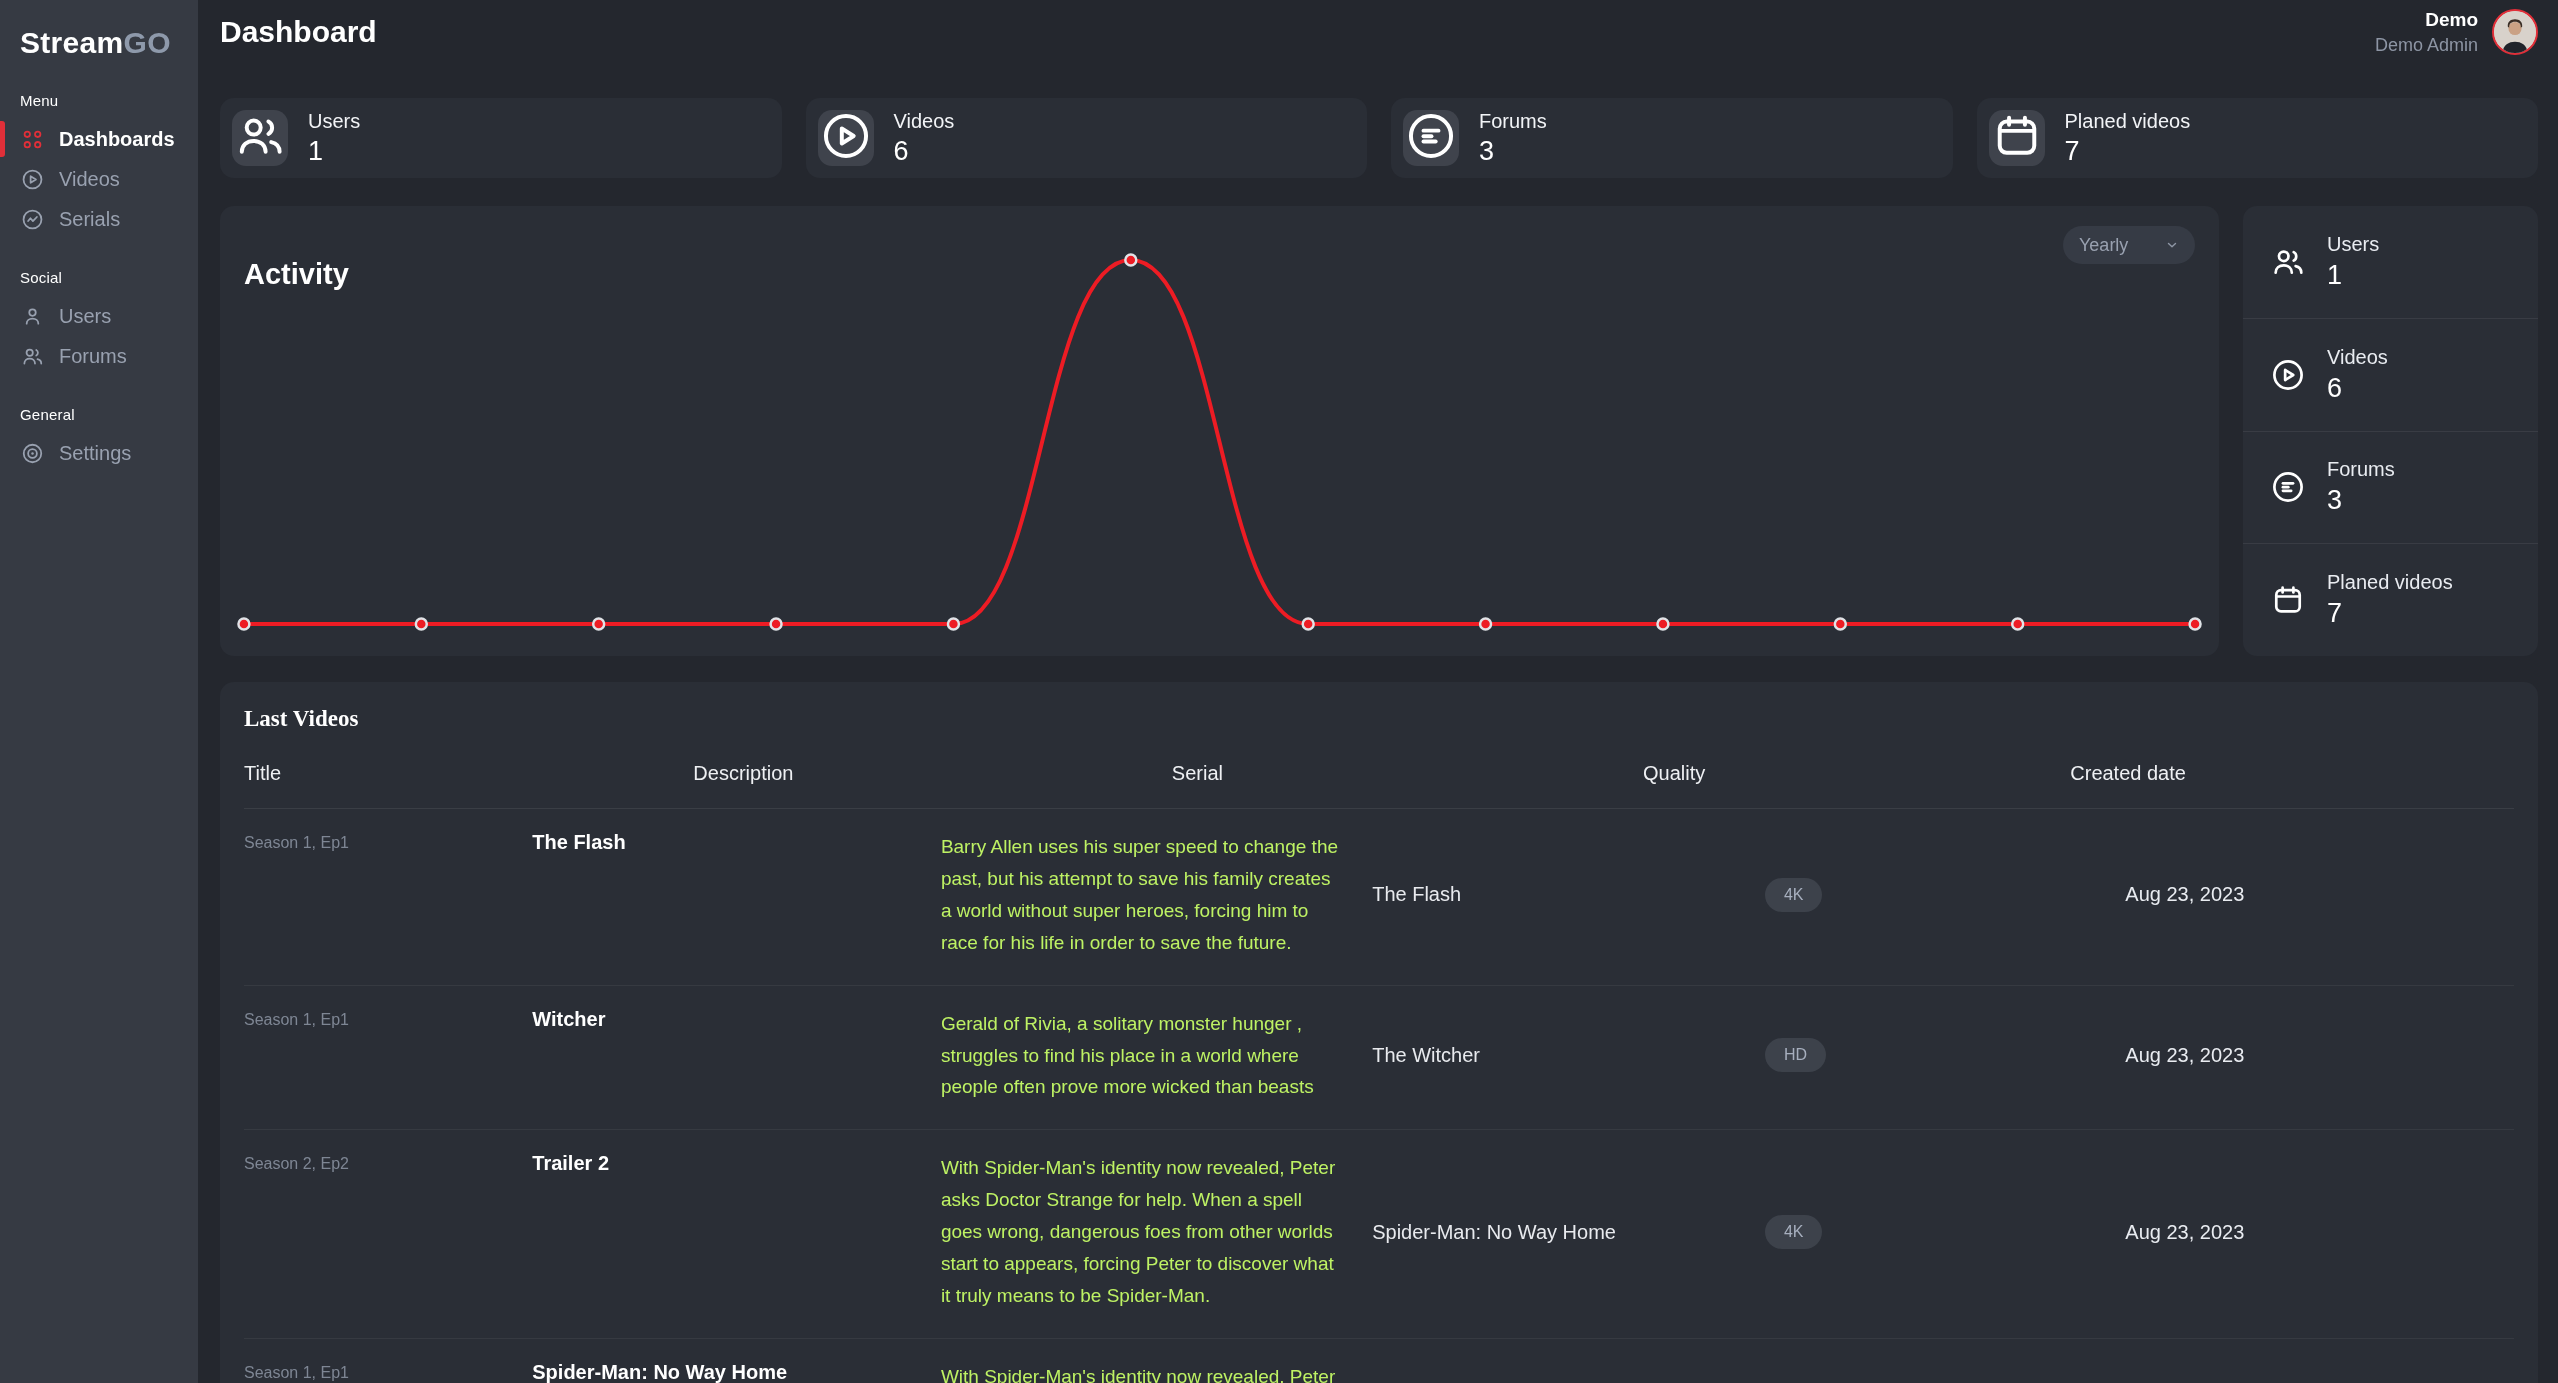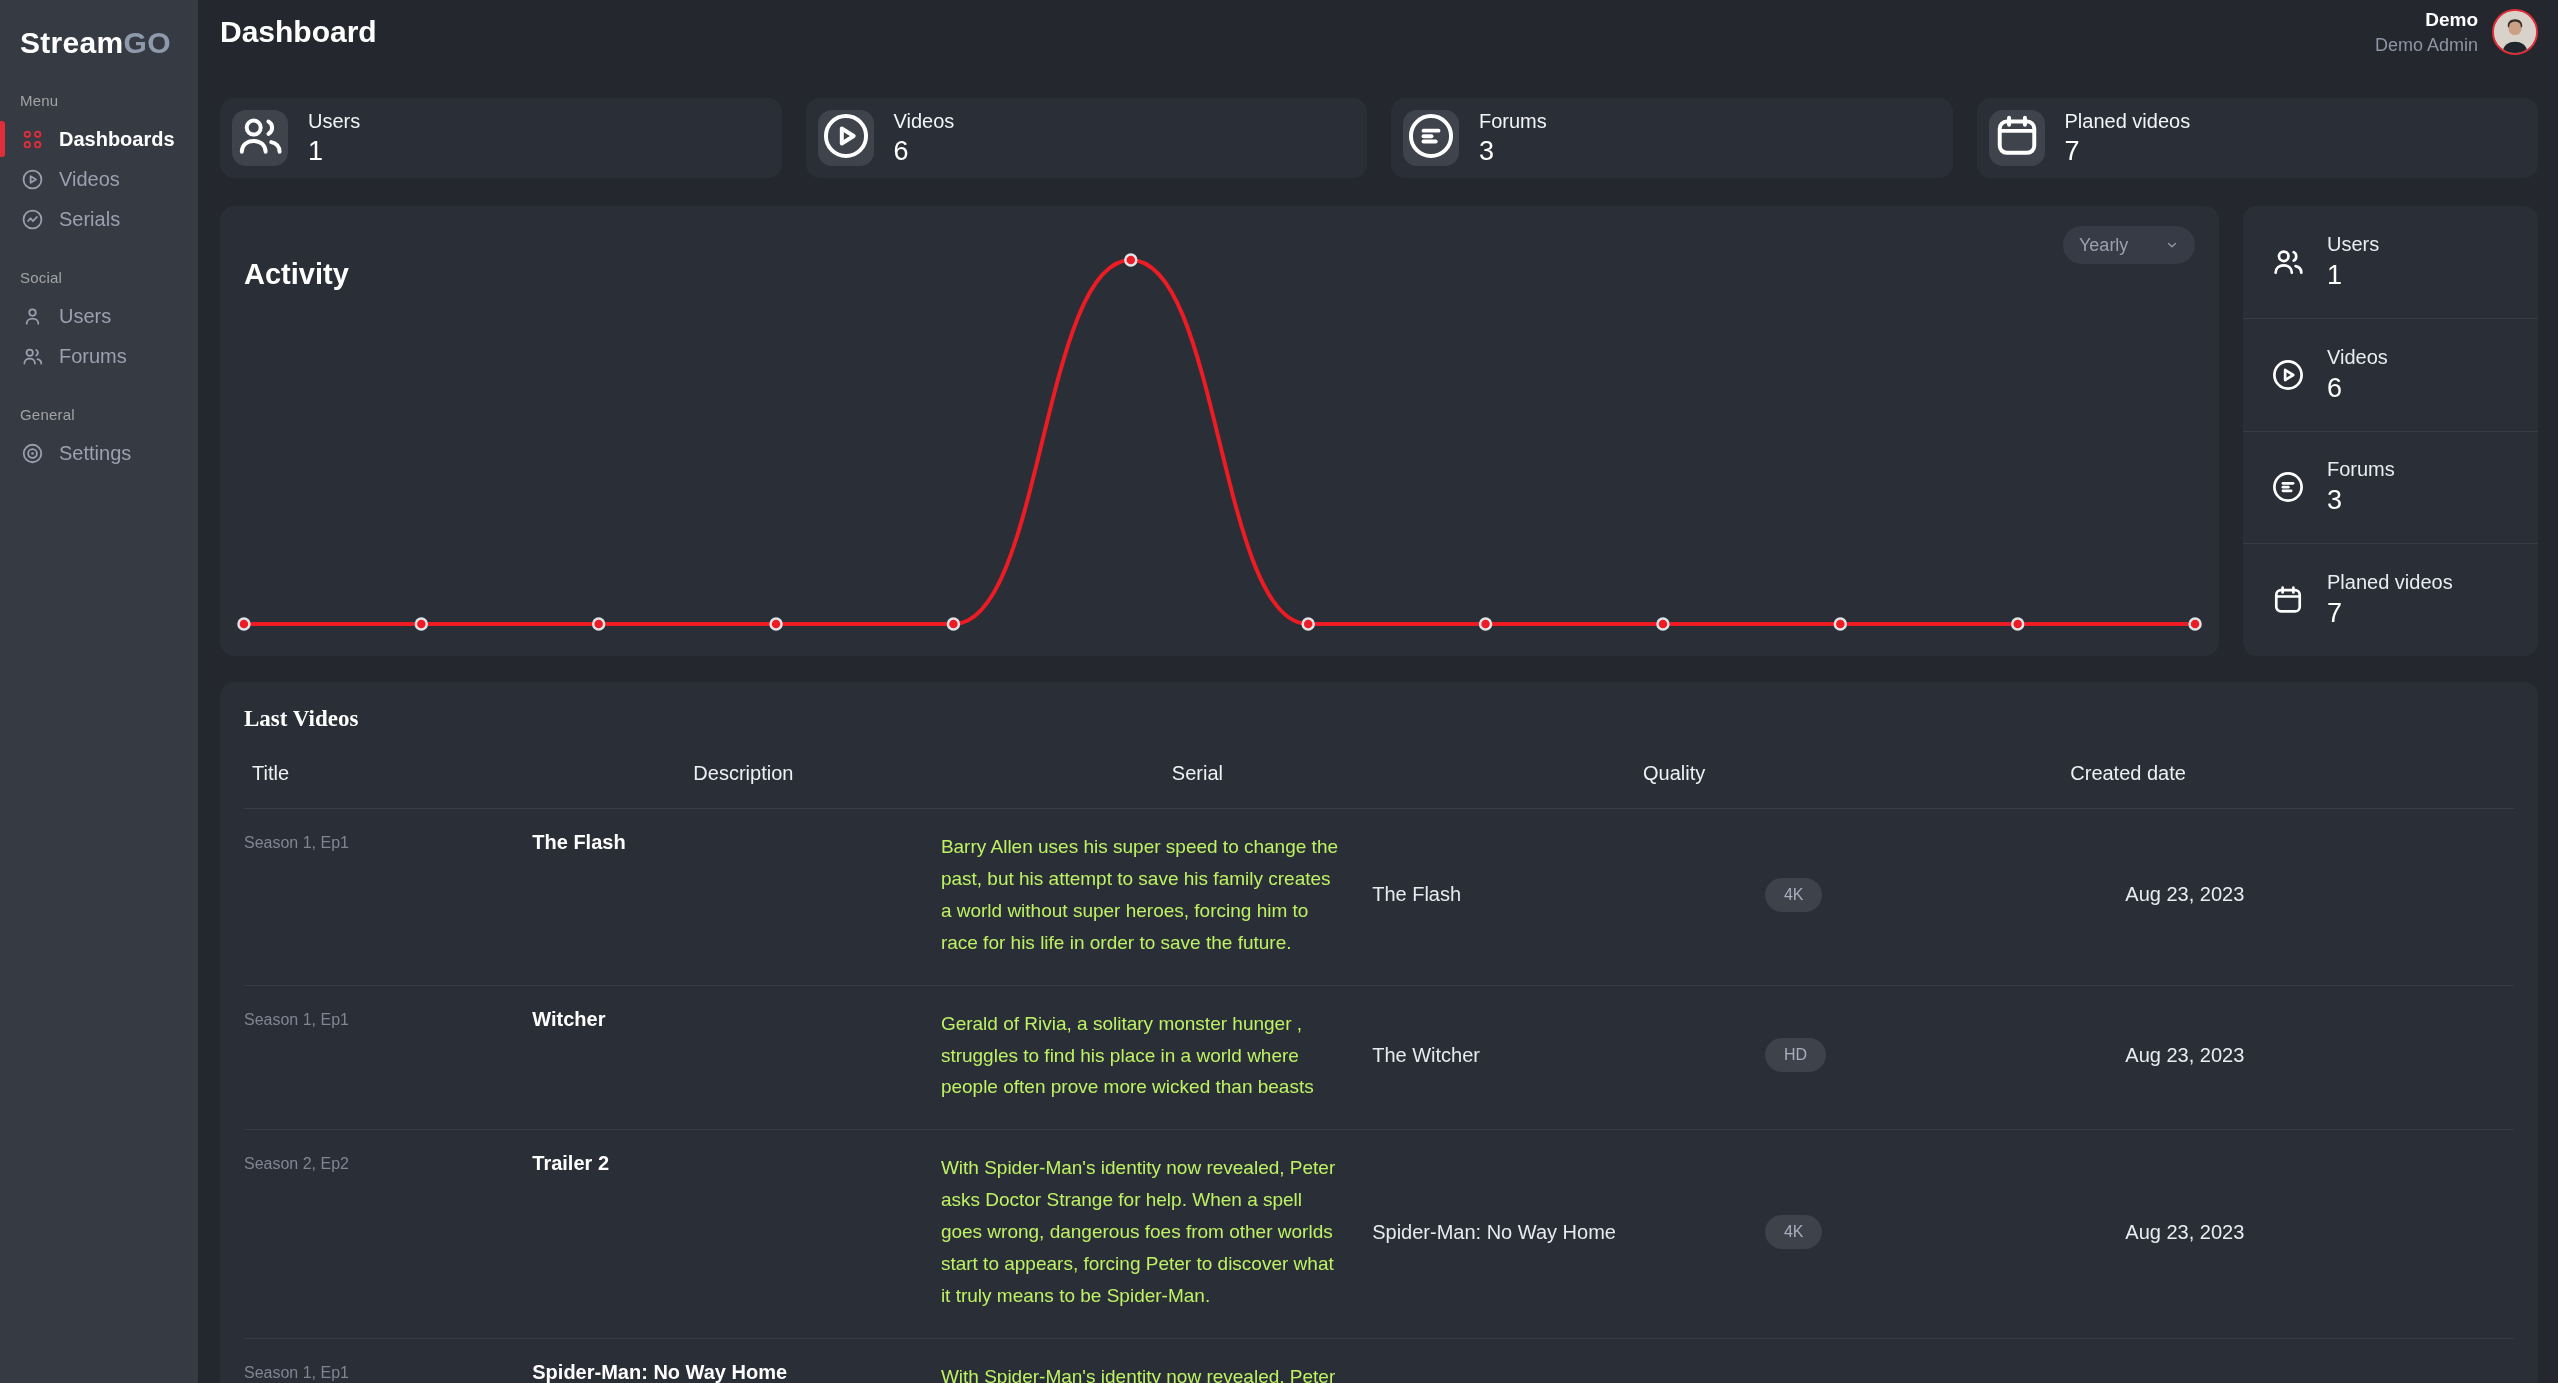--- a/index.html
+++ b/index.html
@@ -10,21 +10,21 @@
   }
   
   .sidebar {
     position:fixed; left:0; top:0; width:198px; height:1383px;
     background:#363a43; padding:20px 0 0 20px; z-index:5;
   }
   .logo { font-size:30px; font-weight:700; letter-spacing:.3px; padding-top:6px; }
   .logo .go { color:#8e99ab; }
   .side-nav { margin-top:32px; }
   .nav-section { margin-bottom:30px; }
-  .sec-label { display:block; font-size:15px; color:#a3a3a3; margin-bottom:10px; letter-spacing:.2px; }
+  .sec-label { display:block; font-size:15px; color:#ffffff; margin-bottom:10px; letter-spacing:.2px; }
   .nav-item {
     position:relative; display:flex; align-items:center; gap:14px;
     height:40px; color:#99a1b0; font-size:20px; cursor:pointer;
   }
   .nav-item .icon { width:25px; height:25px; display:flex; }
   .nav-item .icon svg { width:25px; height:25px; }
   .nav-item.active { color:#fff; font-weight:700; }
   .nav-item.active .icon { color:#e12f39; }
   .nav-item.active::before {
     content:""; position:absolute; left:-20px; top:2px; width:5px; height:36px;
@@ -65,21 +65,21 @@
   .side-stat + .side-stat { border-top:1px solid rgba(255,255,255,.07); }
   .side-stat .s-icon { width:38px; height:38px; color:#fff; display:flex; flex:0 0 auto; }
   .side-stat .s-icon svg { width:38px; height:38px; }
   .s-label { font-size:20px; color:#e9ecf1; }
   .s-value { font-size:27px; color:#fff; margin-top:4px; }
   
   .videos-card { margin-top:26px; background:#2a2e36; border-radius:14px; padding:24px 0 14px; }
   .videos-title { font-size:23px; font-weight:700; padding:0 24px;font-family:Liberation Serif, serif; }
   .t-head { position:relative; height:28px; margin:30px 24px 0; border-bottom:1px solid rgba(255,255,255,.08); padding-bottom:18px; box-sizing:content-box; }
   .t-head span { position:absolute; top:0; font-size:20px; color:#eef0f3; white-space:nowrap; }
-  .th-title { left:8px; }
+  .th-title { left:0; }
   .th-desc { left:22%; transform:translateX(-50%); }
   .th-serial { left:42%; transform:translateX(-50%); }
   .th-quality { left:63%; transform:translateX(-50%); }
   .th-created { left:83%; transform:translateX(-50%); }
   .t-rows { margin:0 24px; }
   .t-row {
     display:grid; grid-template-columns:12.7% 18% 19% 17.3% 10% 17% 6%;
     padding:22px 0 26px; align-items:start;
   }
   .t-row:not(:last-child) { border-bottom:1px solid rgba(255,255,255,.06); }

